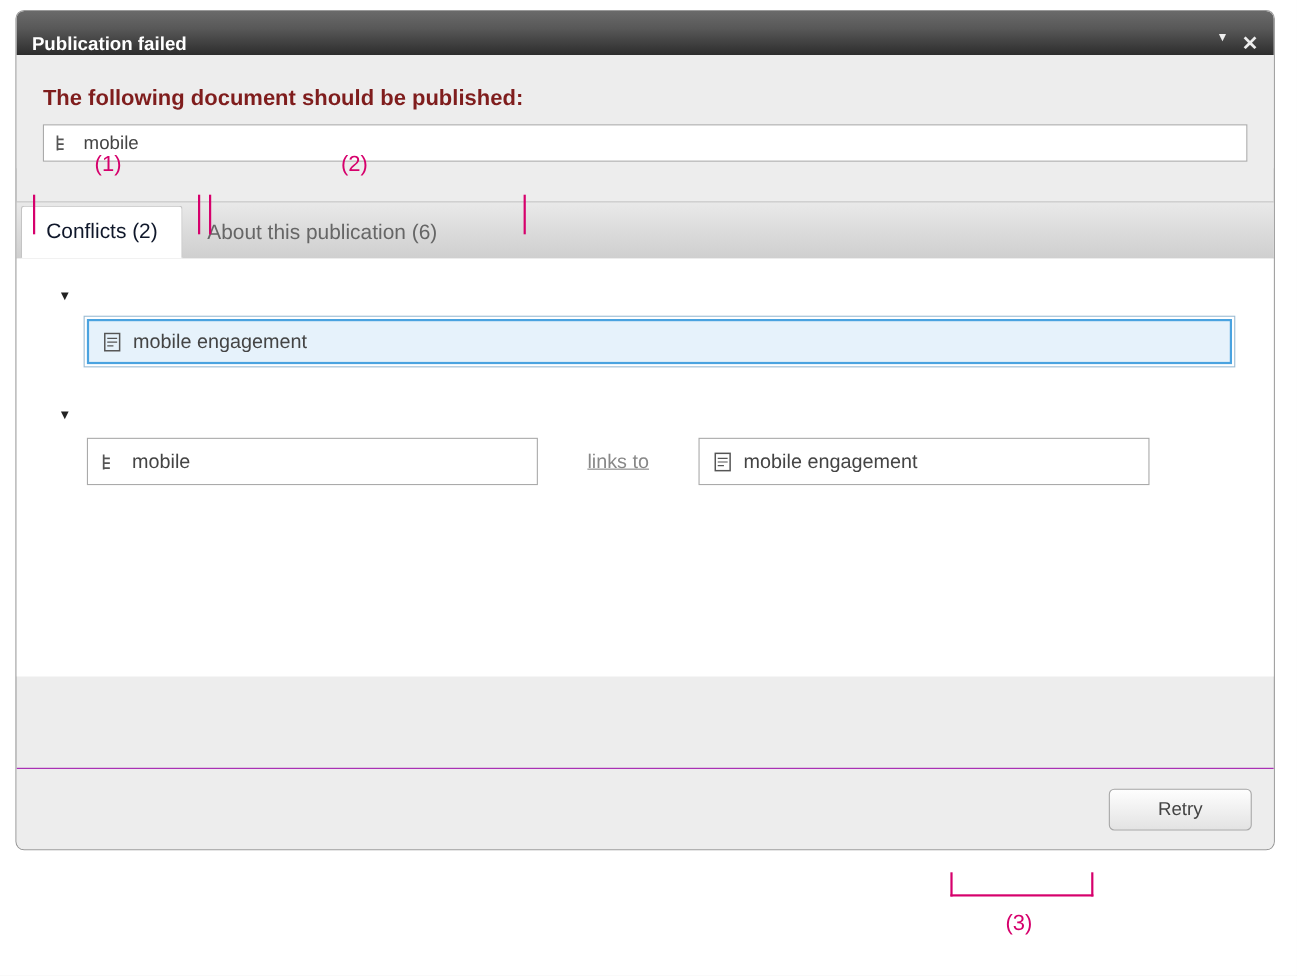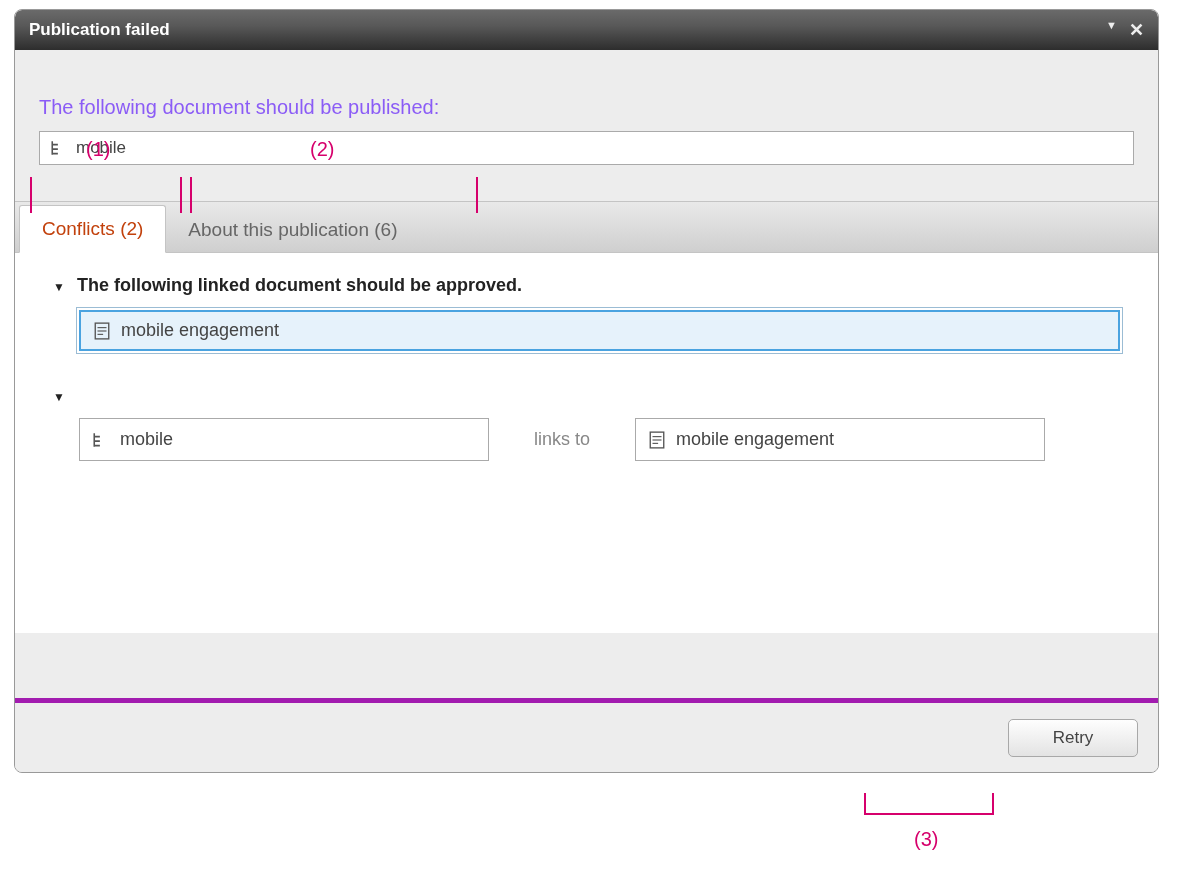--- a/index.html
+++ b/index.html
@@ -25,40 +25,40 @@
     background: #ededed;
     box-shadow: 0 0 0 rgba(0,0,0,0);
   }
   .titlebar {
     height: 40px;
     background: linear-gradient(to bottom, #6a6a6a 0%, #585858 40%, #2d2d2d 100%);
     color: #fff;
     font-weight: bold;
     font-size: 17px;
     display: flex;
-    align-items: center;
+    align-items: flex-end;
     padding: 0 14px;
     border-top-left-radius: 7px;
     border-top-right-radius: 7px;
   }
   .titlebar .title-text { flex: 1; }
   .titlebar .win-icons { display: flex; gap: 12px; }
   .titlebar .win-icons span { cursor: pointer; font-weight: bold; font-size: 16px; color: #eee; }
   .titlebar .win-icons .tri { font-size: 11px; }
   .titlebar .win-icons .cx { font-size: 18px; }
 
   .upper {
     padding: 28px 24px 6px 24px;
     background: #ededed;
   }
   .section-heading {
     font-size: 20px;
-    font-weight: normal;
-    margin: 18px 0 12px 0;
-    color: #8b5cf6;
+    font-weight: bold;
+    margin: 0 0 12px 0;
+    color: #7f1d1d;
   }
   .doc-box {
     background: #fff;
     border: 1px solid #aaa;
     padding: 6px 10px;
     min-height: 32px;
     display: flex;
     align-items: center;
     gap: 8px;
     font-size: 17px;
@@ -79,21 +79,21 @@
     padding: 12px 22px 12px 22px;
     font-size: 19px;
     color: #666;
     background: transparent;
     cursor: pointer;
     position: relative;
     top: 1px;
   }
   .tab.active {
     background: #fff;
-    color: #c2410c;
+    color: #0f172a;
     border: 1px solid #c4c4c4;
     border-bottom: 1px solid #fff;
     border-top-left-radius: 3px;
     border-top-right-radius: 3px;
     font-weight: 500;
   }
   .tab-body {
     background: #fff;
     padding: 22px 38px 24px 38px;
     min-height: 380px;
@@ -138,30 +138,31 @@
     font-size: 18px;
     color: #444;
     flex: 0 0 auto;
     min-width: 410px;
   }
   .links-to-label {
     font-size: 18px;
     color: #888;
     min-width: 90px;
     text-align: center;
+    text-decoration: underline;
   }
 
   .button-bar {
     position: absolute;
     bottom: 0;
     left: 0;
     right: 0;
     height: 74px;
     background: #ededed;
-    border-top: 5px solid #a21caf;
+    border-top: 1px solid #a21caf;
     display: flex;
     justify-content: flex-end;
     align-items: center;
     gap: 16px;
     padding: 0 20px;
   }
   button.dlg-btn {
     min-width: 130px;
     height: 38px;
     background: linear-gradient(to bottom, #fefefe, #e3e3e3);
@@ -214,21 +215,20 @@
     </div>
     <div class="tab">
       <span>About this publication (6)</span>
     </div>
   </div>
 
   <div class="tab-body">
 
     <div class="collapse-heading">
       <span class="tri">▼</span>
-      <span>The following linked document should be approved.</span>
     </div>
     <div class="collapse-content">
       <div class="selected-box">
         <svg class="icon-svg" viewBox="0 0 16 16">
           <rect x="2" y="1" width="12" height="14" stroke="#555" fill="none" stroke-width="1.2"></rect>
           <line x1="4" y1="5" x2="12" y2="5" stroke="#555" stroke-width="1"></line>
           <line x1="4" y1="8" x2="12" y2="8" stroke="#555" stroke-width="1"></line>
           <line x1="4" y1="11" x2="9" y2="11" stroke="#555" stroke-width="1"></line>
         </svg>
         <span>mobile engagement</span>

